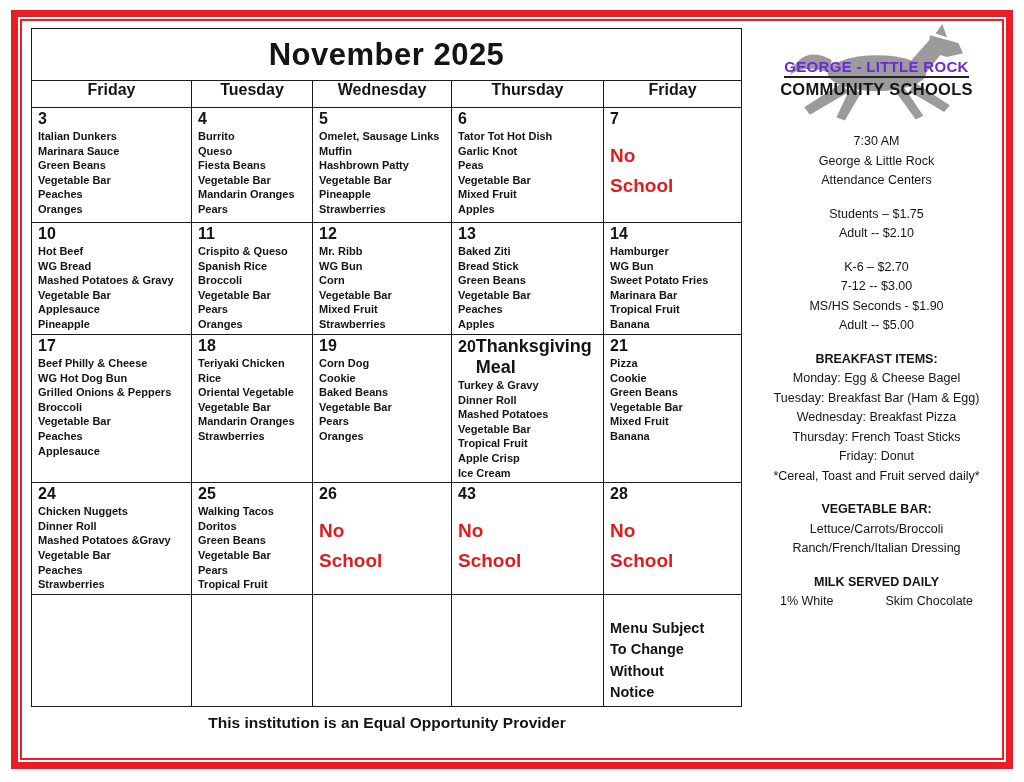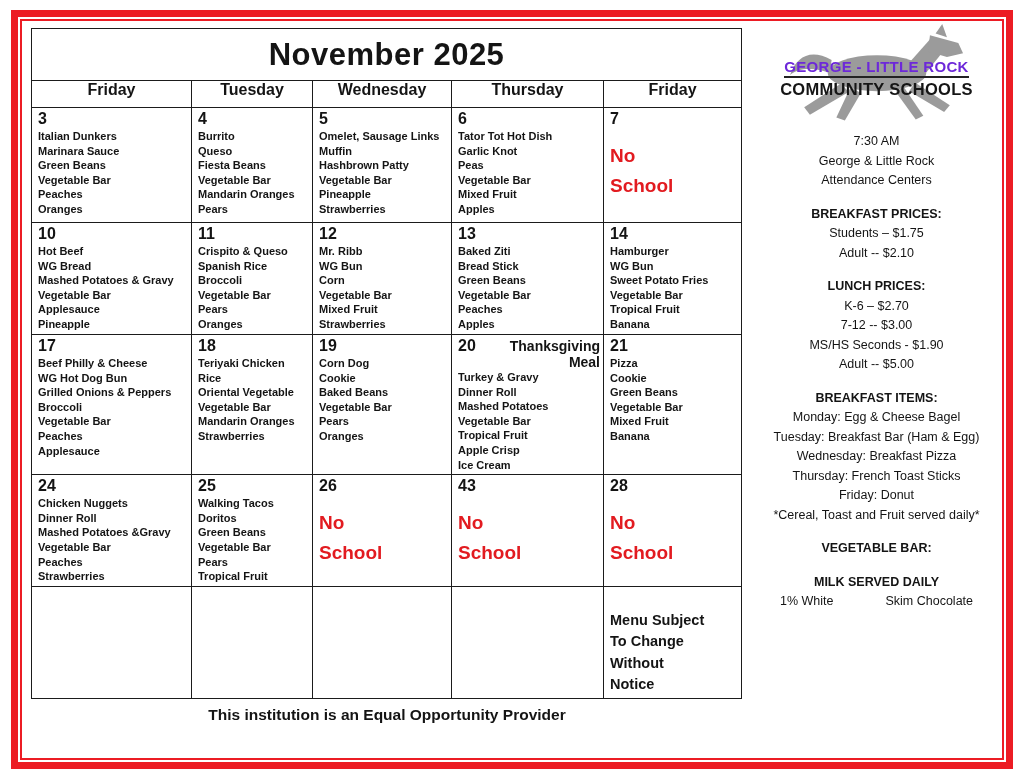--- a/index.html
+++ b/index.html
@@ -13,21 +13,21 @@
   
   .left { width:712px; flex:0 0 auto; }
   table.calendar { border-collapse:collapse; width:710px; table-layout:fixed; }
   table.calendar td, table.calendar th { border:1.5px solid #1b1b1b; vertical-align:top; }
   .title-cell { height:52px; text-align:center; vertical-align:middle !important;
                 font-size:31px; font-weight:bold; letter-spacing:0.5px; }
   .dow-row th { height:27px; font-size:16px; font-weight:bold; text-align:center; vertical-align:middle; }
   td.day { padding:1px 3px 2px 6px; }
   .dnum { font-size:16px; font-weight:bold; line-height:20px; }
   .dhead { display:flex; align-items:baseline; gap:0; }
-  .dlabel { font-size:14px; font-weight:bold;text-align:right; }
+  .dlabel { font-size:18px; font-weight:bold; }
   .menu { font-size:11px; font-weight:bold; line-height:14.6px; white-space:pre-line; }
   .noschool { margin-top:12px; text-align:left; color:#e21b20; font-weight:bold;
               font-size:19px; line-height:30px; white-space:pre-line; }
   .note { margin-top:22px; text-align:left; font-weight:bold; font-size:14.5px;
           line-height:21.5px; white-space:pre-line; }
   tr.w1 { height:115px; } tr.w2 { height:112px; } tr.w3 { height:126px; }
   tr.w4 { height:111px; } tr.w5 { height:111px; }
   .footer { margin-top:7px; text-align:center; font-weight:bold; font-size:15.5px; }
 
   
@@ -151,21 +151,21 @@
 Green Beans
 Vegetable Bar
 Peaches
 Apples</div>
         </td>
         <td class="day">
           <div class="dnum">14</div>
           <div class="menu">Hamburger
 WG Bun
 Sweet Potato Fries
-Vegetable Bar
+Marinara Bar
 Tropical Fruit
 Banana</div>
         </td>
       </tr>
 
       <tr class="w3">
         <td class="day">
           <div class="dnum">17</div>
           <div class="menu">Beef Philly &amp; Cheese
 WG Hot Dog Bun
@@ -290,42 +290,42 @@
           <div class="logo-line2">COMMUNITY SCHOOLS</div>
         </div>
       </div>
 
       <div class="sb-section">
         <div class="sb-body">7:30 AM
 George &amp; Little Rock
 Attendance Centers</div>
       </div>
       <div class="sb-section">
-        <div class="sb-head">BREAKFAST PRICES:</div>
         <div class="sb-body">Students – $1.75
 Adult -- $2.10</div>
       </div>
       <div class="sb-section">
-        <div class="sb-head">LUNCH PRICES:</div>
         <div class="sb-body">K-6 – $2.70
 7-12 -- $3.00
 MS/HS Seconds - $1.90
 Adult -- $5.00</div>
       </div>
       <div class="sb-section">
         <div class="sb-head">BREAKFAST ITEMS:</div>
         <div class="sb-body">Monday: Egg &amp; Cheese Bagel
 Tuesday: Breakfast Bar (Ham &amp; Egg)
 Wednesday: Breakfast Pizza
 Thursday: French Toast Sticks
 Friday: Donut
 *Cereal, Toast and Fruit served daily*</div>
       </div>
       <div class="sb-section">
         <div class="sb-head">VEGETABLE BAR:</div>
+        <div class="sb-body">Lettuce/Carrots/Broccoli
+Ranch/French/Italian Dressing</div>
       </div>
       <div class="sb-section">
         <div class="sb-head">MILK SERVED DAILY</div>
         <div class="milk-row">
           <span>1% White</span>
           <span>Skim Chocolate</span>
         </div>
       </div>
     </div>
 

